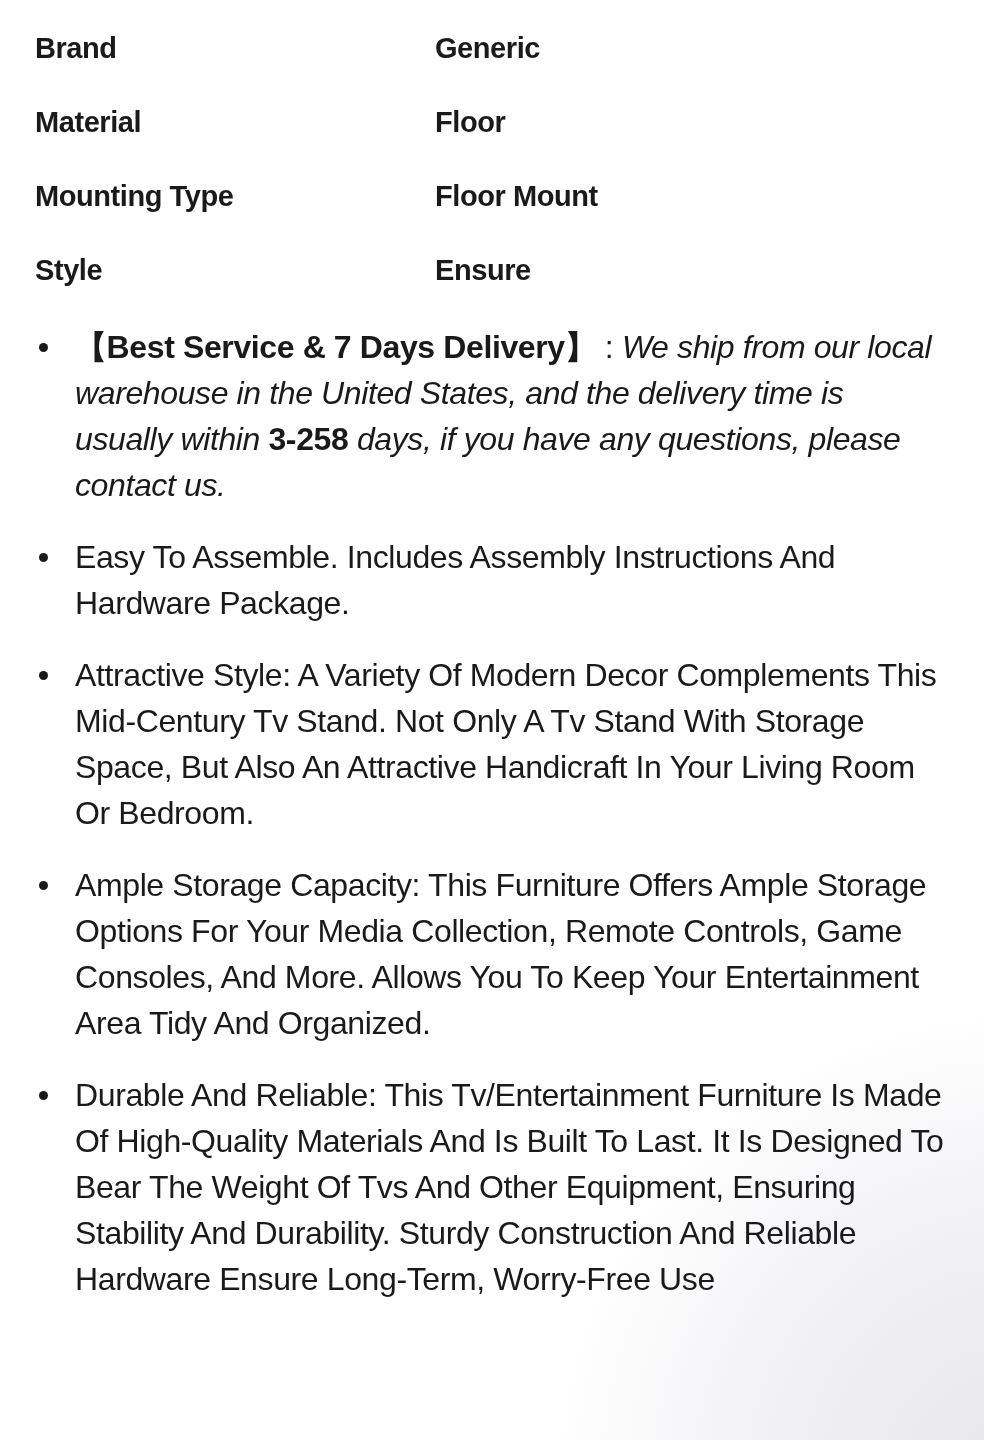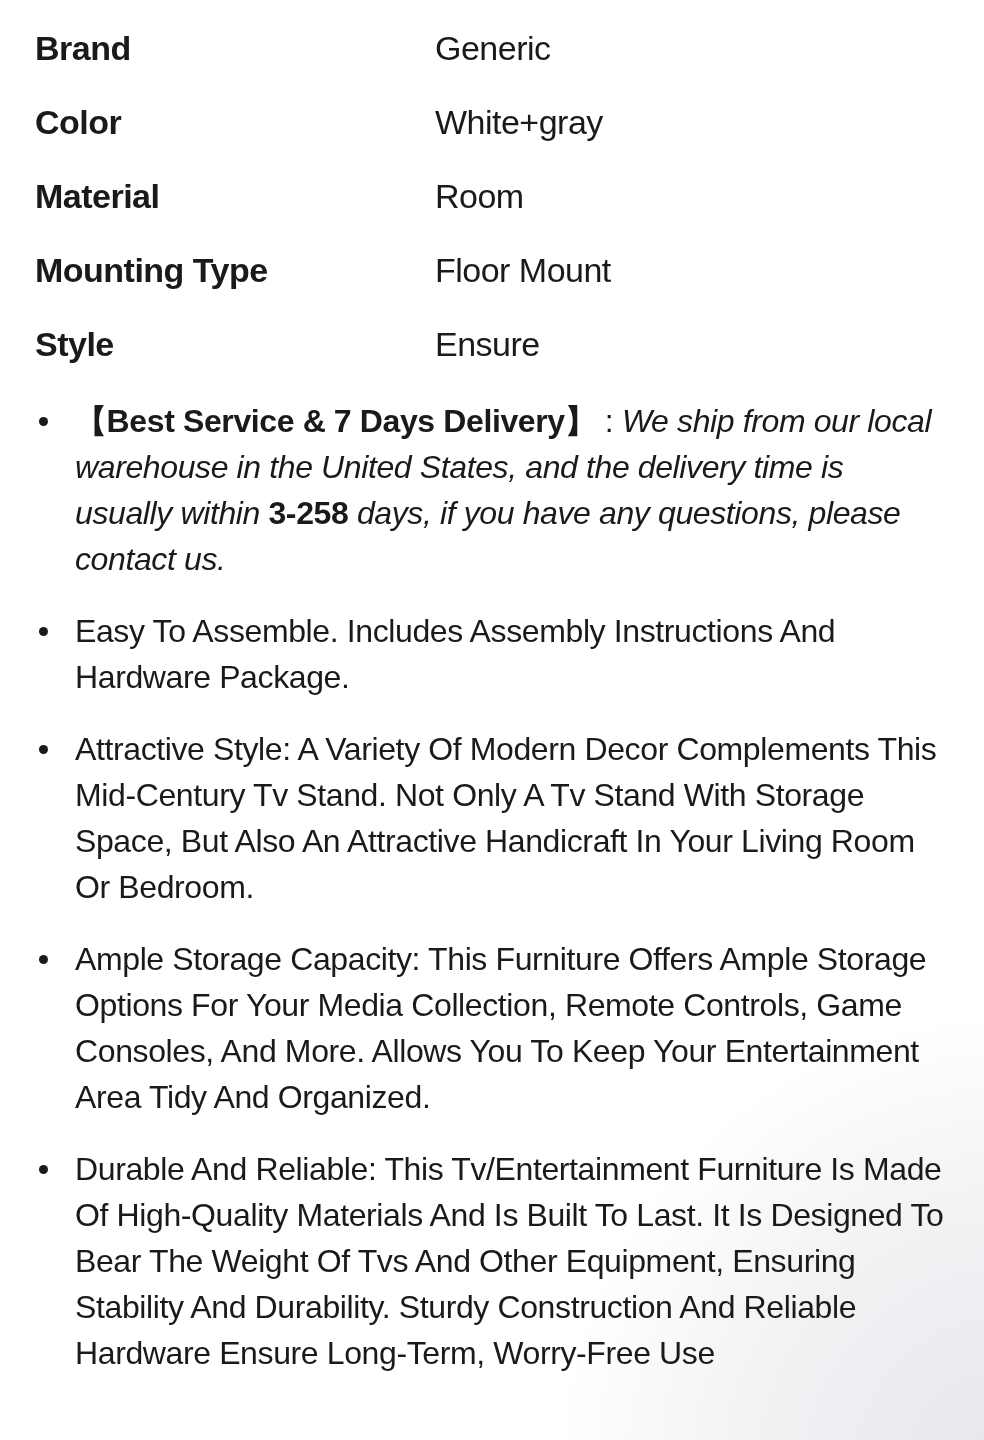--- a/index.html
+++ b/index.html
@@ -24,29 +24,29 @@
 
   
   .spec-table {
     margin-top: 2px;
   }
   .spec-row {
     display: grid;
     grid-template-columns: 400px 1fr;
     align-items: start;
     margin-bottom: 33px;
-    font-size: 34px;
+    font-size: 29px;
     line-height: 41px;
     letter-spacing: -0.015em;
   }
   .spec-label {
     font-weight: 700;
   }
   .spec-value {
-    font-weight: 400;
+    font-weight: 700;
   }
 
   
   .bullets {
     list-style: none;
     margin: 22px 0 0 0;
     padding: 0;
   }
   .bullets li {
     position: relative;
@@ -75,26 +75,22 @@
 <body style="color: rgb(26, 26, 26);">
 
 <div class="screen">
 
   <div class="spec-table">
     <div class="spec-row">
       <div class="spec-label">Brand</div>
       <div class="spec-value">Generic</div>
     </div>
     <div class="spec-row">
-      <div class="spec-label">Color</div>
-      <div class="spec-value">White+gray</div>
-    </div>
-    <div class="spec-row">
       <div class="spec-label">Material</div>
-      <div class="spec-value">Room</div>
+      <div class="spec-value">Floor</div>
     </div>
     <div class="spec-row">
       <div class="spec-label">Mounting Type</div>
       <div class="spec-value">Floor Mount</div>
     </div>
     <div class="spec-row">
       <div class="spec-label">Style</div>
       <div class="spec-value">Ensure</div>
     </div>
   </div>

